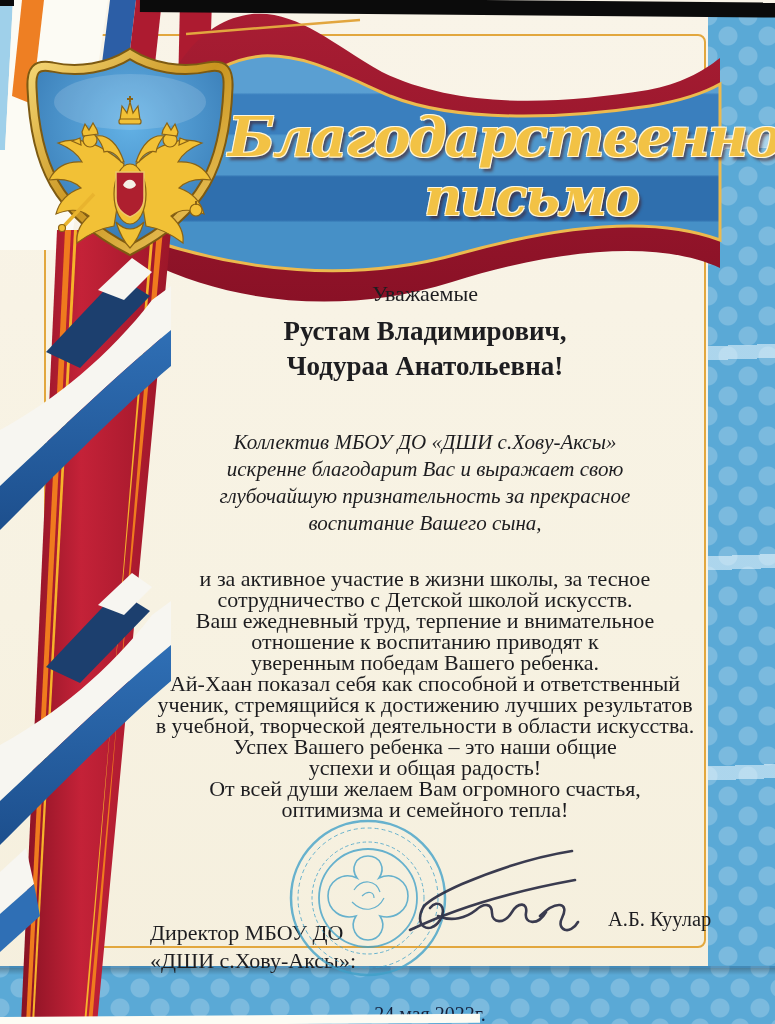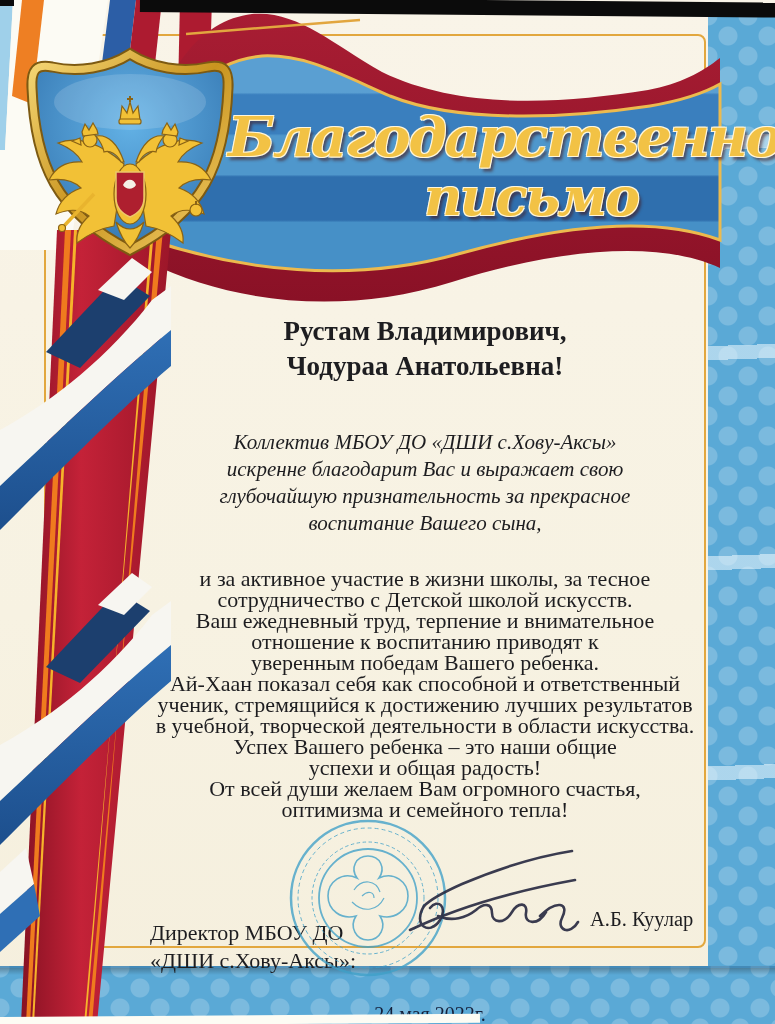--- a/index.html
+++ b/index.html
@@ -55,21 +55,21 @@
   
   .tx{position:absolute;left:140px;width:570px;text-align:center;z-index:7;}
   .ml{white-space:pre-line;margin-top:41px;}
   .salutation{top:281px;font-size:22px;}
   .recipient-1{top:316px;font-size:27px;font-weight:bold;}
   .recipient-2{top:351px;font-size:27px;font-weight:bold;}
   .intro{top:388px;font-size:21px;font-style:italic;line-height:27px;}
   .student{top:486px;font-size:28px;font-weight:bold;}
   .main-text{top:527px;font-size:22px;line-height:21px;}
   .signer-title{left:150px;top:878px;width:240px;text-align:left;font-size:22px;line-height:28px;}
-  .signer-name{left:590px;top:908px;width:160px;text-align:left;font-size:20.5px;}
+  .signer-name{left:608px;top:908px;width:160px;text-align:left;font-size:20.5px;}
   .footer-place{top:981px;left:145px;font-size:20px;color:#15203a;}
   .footer-date{top:1003px;left:145px;font-size:20px;color:#15203a;}
   
   .scan-top{position:absolute;left:140px;top:-3px;width:640px;height:15px;background:#0b0b0b;
     transform:rotate(0.5deg);transform-origin:left top;z-index:9;}
   .scan-top-left{position:absolute;left:0;top:0;width:14px;height:6px;background:#0b0b0b;z-index:9;}
   .scan-bottom{position:absolute;left:0;bottom:-2px;width:480px;height:9px;background:#fdfcf4;
     transform:rotate(-0.4deg);transform-origin:left bottom;z-index:9;}
 </style>
 </head>
@@ -204,20 +204,21 @@
       <circle cx="172" cy="166" r="6"></circle>
         <path d="M172,157 L172,161" stroke-width="2"></path>
     </g>
     <path d="M92,128 h28 v26 q0,13 -14,19 q-14,-6 -14,-19 Z" fill="#ae1f2f" stroke="#ecc86a" stroke-width="1.5"></path>
     <path d="M99,141 c3,-7 11,-7 13,0 c-3,5 -10,5 -13,0 Z" fill="#f5f0e6"></path>
   </svg>
 
   <div class="title-line title-1">Благодарственное</div>
   <div class="title-line title-2">письмо</div>
 
+  <div class="tx salutation">Уважаемые</div>
   <div class="tx recipient-2">Чодураа Анатольевна!</div>
   <div class="tx recipient-1">Рустам Владимирович,</div>
   <div class="tx intro ml">Коллектив МБОУ ДО «ДШИ с.Хову-Аксы»
 искренне благодарит Вас и выражает свою
 глубочайшую признательность за прекрасное
 воспитание Вашего сына,</div>
   <div class="tx main-text ml">и за активное участие в жизни школы, за тесное
 сотрудничество с Детской школой искусств.
 Ваш ежедневный труд, терпение и внимательное
 отношение к воспитанию приводят к

